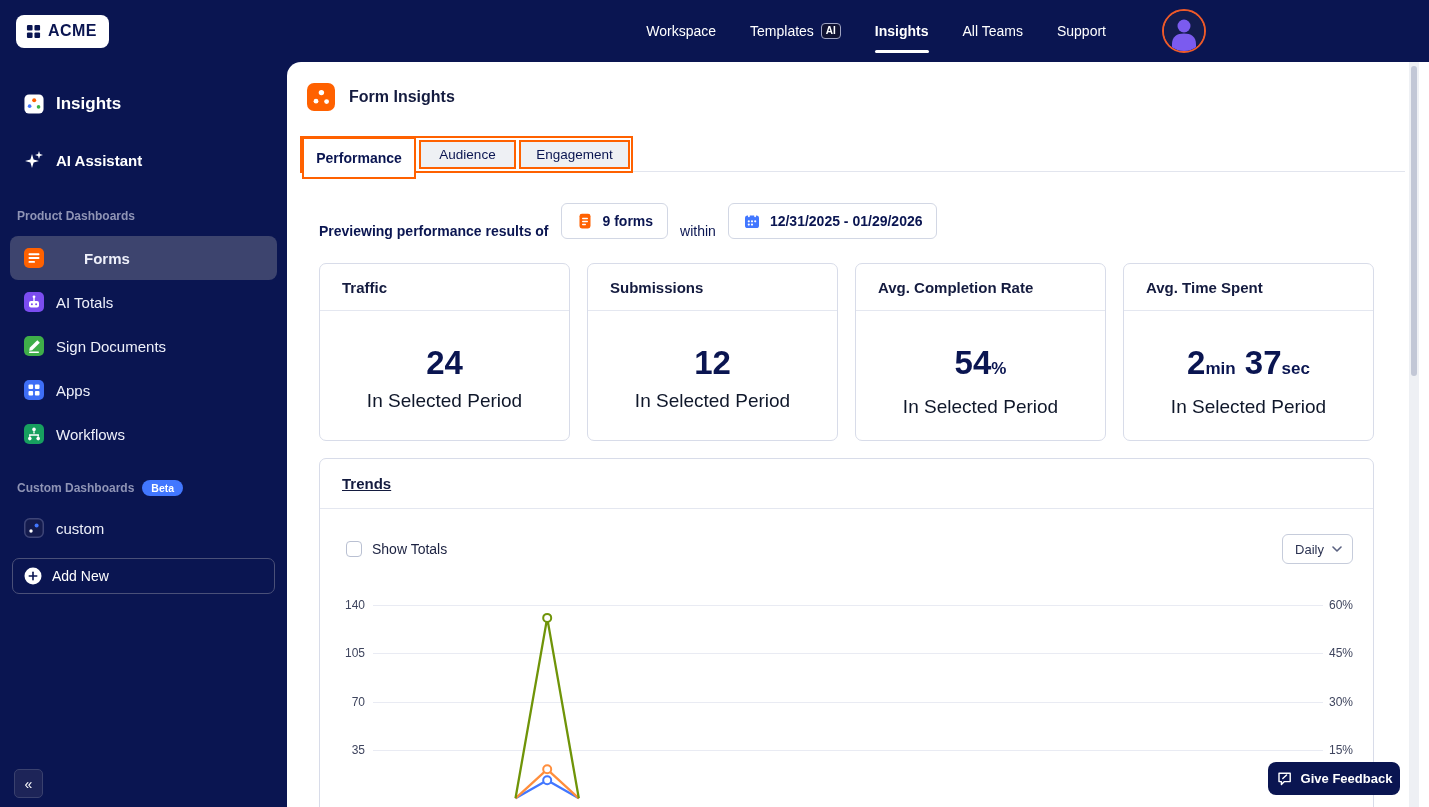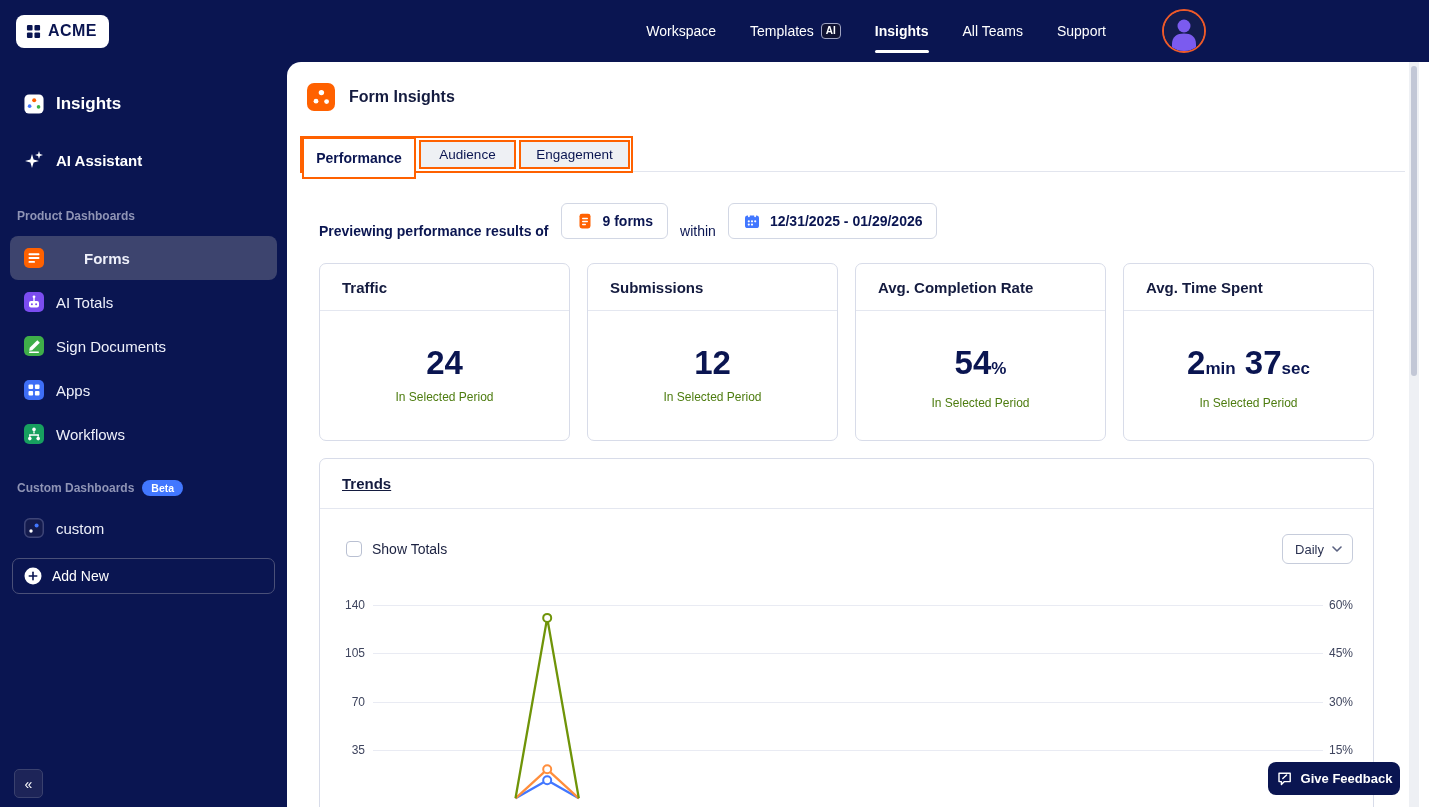--- a/index.html
+++ b/index.html
@@ -48,21 +48,21 @@
   .preview-text { font-size:14px; font-weight:600; color:#0a1551; }
   .preview-within { font-size:14px; font-weight:500; color:#0a1551; }
   .pill-btn { height:36px; background:#fff; border:1px solid #d2d7e4; border-radius:6px; display:flex; align-items:center; gap:9px; padding:0 14px; font-size:14px; font-weight:700; color:#0a1551; cursor:pointer; }
 
   .stats-row { position:absolute; left:32px; top:201px; width:1055px; display:flex; gap:17px; }
   .stat-card { flex:1; height:178px; background:#fff; border:1px solid #d8dce9; border-radius:7px; }
   .stat-head { height:47px; border-bottom:1px solid #e4e7f0; display:flex; align-items:center; padding:0 22px; font-size:15px; font-weight:700; color:#141b3f; }
   .stat-body { text-align:center; padding-top:34px; }
   .stat-value { font-size:33px; font-weight:700; color:#0a1551; line-height:36px; }
   .stat-unit { font-size:17px; font-weight:700; }
-  .stat-caption { margin-top:9px; font-size:12px; color:#4d7c0f; }
+  .stat-caption { margin-top:9px; font-size:19px; color:#0f172a; }
 
   .trends-card { position:absolute; left:32px; top:396px; width:1055px; height:520px; background:#fff; border:1px solid #d8dce9; border-radius:7px; }
   .trends-head { height:50px; border-bottom:1px solid #e4e7f0; display:flex; align-items:center; padding:0 22px; font-size:15px; font-weight:700; color:#141b3f;text-decoration:underline; }
   .trends-controls { position:absolute; left:26px; right:20px; top:75px; height:30px; display:flex; align-items:center; justify-content:space-between; }
   .show-totals { display:flex; align-items:center; gap:10px; }
   .checkbox { width:16px; height:16px; border:1.5px solid #b9c0d2; border-radius:4px; background:#fff; cursor:pointer; }
   .show-totals-label { font-size:14px; color:#1b2140; }
   .daily-select { height:30px; border:1px solid #c6ccdb; border-radius:6px; background:#fff; display:flex; align-items:center; gap:8px; padding:0 10px 0 12px; font-size:13px; font-weight:500; color:#2c3352; cursor:pointer; }
 
   .chart { position:absolute; left:0; top:130px; width:1055px; height:260px; }

